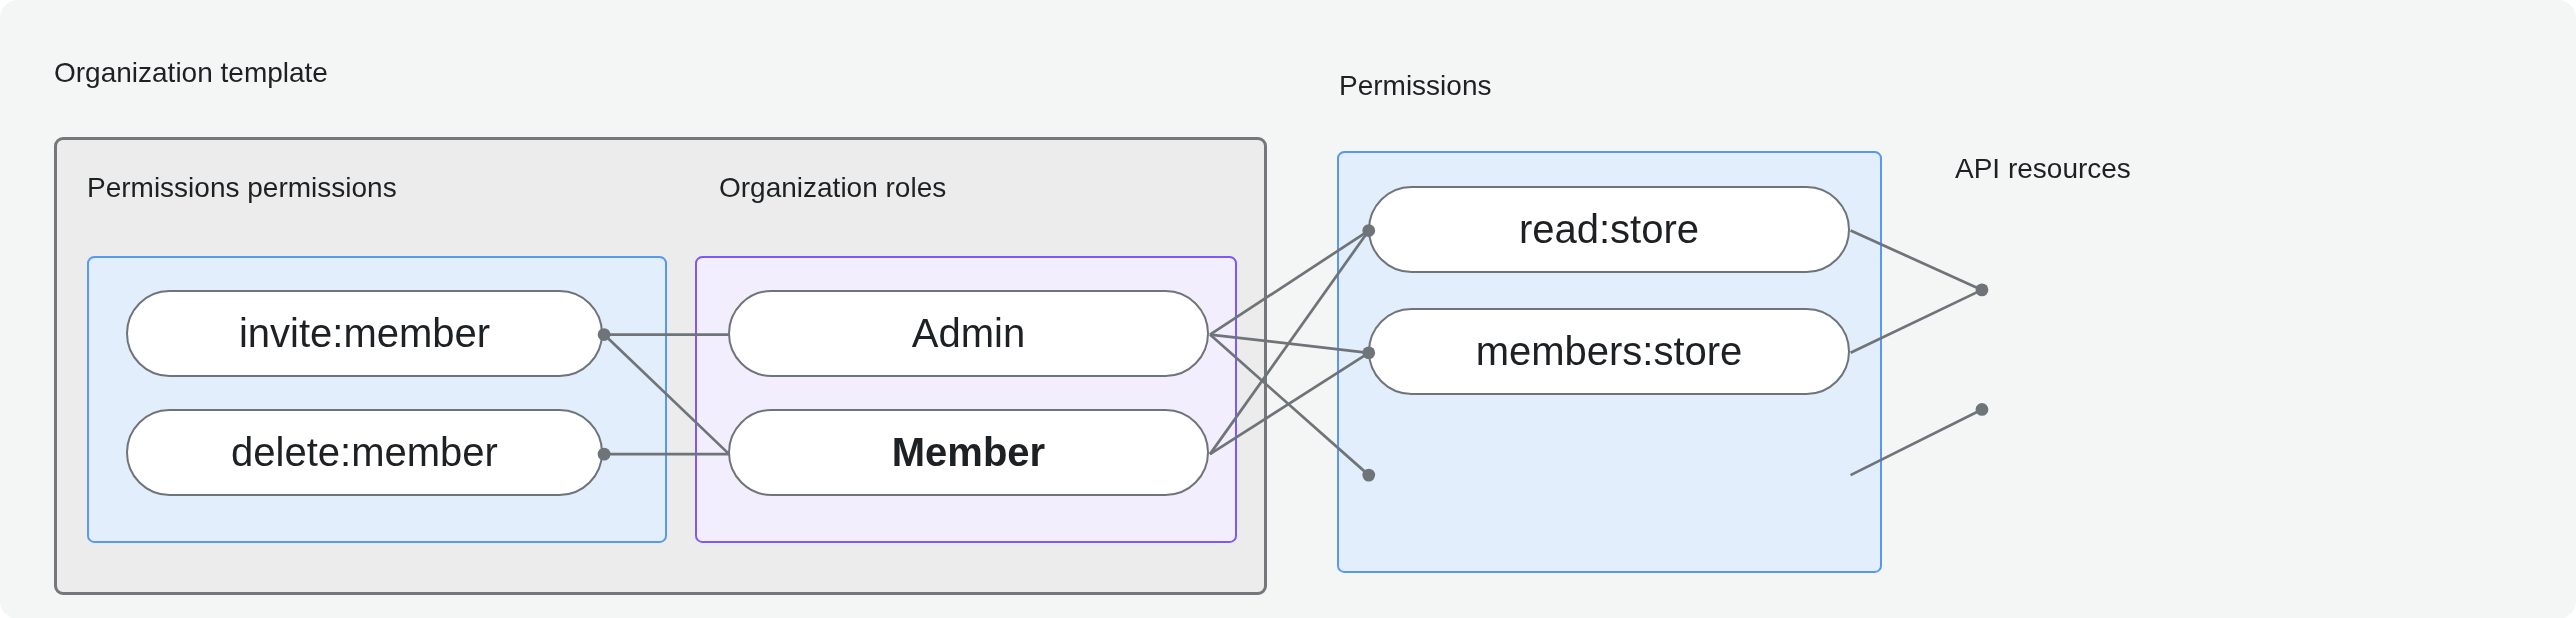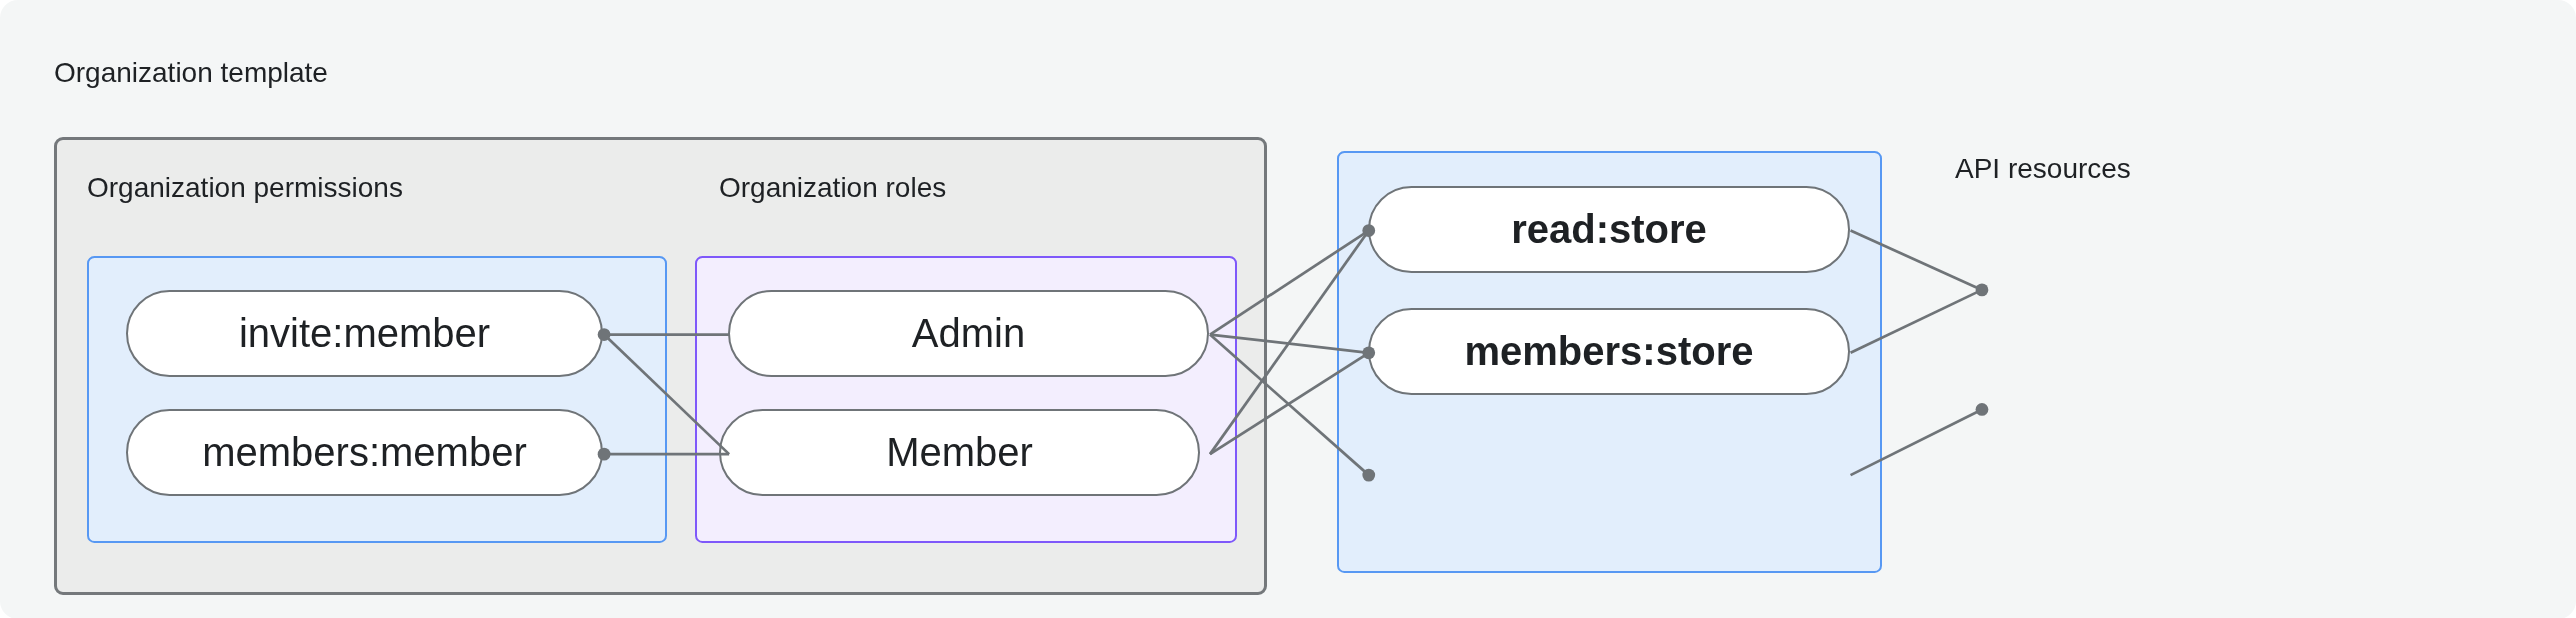--- a/index.html
+++ b/index.html
@@ -54,37 +54,38 @@
 </style>
 </head>
 <body>
 
 <div class="canvas">
 
   <div class="label" style="left:54px; top:57px;">Organization template</div>
 
   <div class="panel" style="left:54px; top:137px; width:1213px; height:458px;">
 
-    <div class="label" style="left:30px; top:32px;">Organization permissions</div>
+    <div class="label" style="left:30px; top:32px;">Permissions permissions</div>
 
     <div class="group-box blue" style="left:30px; top:116px; width:580px; height:287px;">
       <div class="pill" style="left:37px; top:32px; width:477px;">invite:member</div>
-      <div class="pill" style="left:37px; top:151px; width:477px;">members:member</div>
+      <div class="pill" style="left:37px; top:151px; width:477px;">delete:member</div>
     </div>
 
     <div class="label" style="left:638px; top:32px;margin-left:24px;">Organization roles</div>
 
     <div class="group-box purple" style="left:638px; top:116px; width:542px; height:287px;">
       <div class="pill" style="left:31px; top:32px; width:481px;">Admin</div>
-      <div class="pill" style="left:22px; top:151px; width:481px;">Member</div>
+      <div class="pill" style="left:31px; top:151px; width:481px;font-weight:bold;">Member</div>
     </div>
   </div>
 
+  <div class="label" style="left:1339px; top:70px;">Permissions</div>
 
-  <div class="group-box blue" style="left:1337px; top:151px; width:545px; height:422px;font-weight:bold;">
+  <div class="group-box blue" style="left:1337px; top:151px; width:545px; height:422px;">
     <div class="pill" style="left:29px; top:33px; width:482px;">read:store</div>
     <div class="pill" style="left:29px; top:155px; width:482px;">members:store</div>
   </div>
 
   <div class="label" style="left:1955px; top:153px;">API resources</div>
 
 
   <svg id="connectors" viewBox="0 0 2823 678">
       <line x1="662" y1="366.5" x2="799" y2="366.5" stroke="#6f7478" stroke-width="3"></line>
       <line x1="662" y1="366.5" x2="799" y2="497.5" stroke="#6f7478" stroke-width="3"></line>

